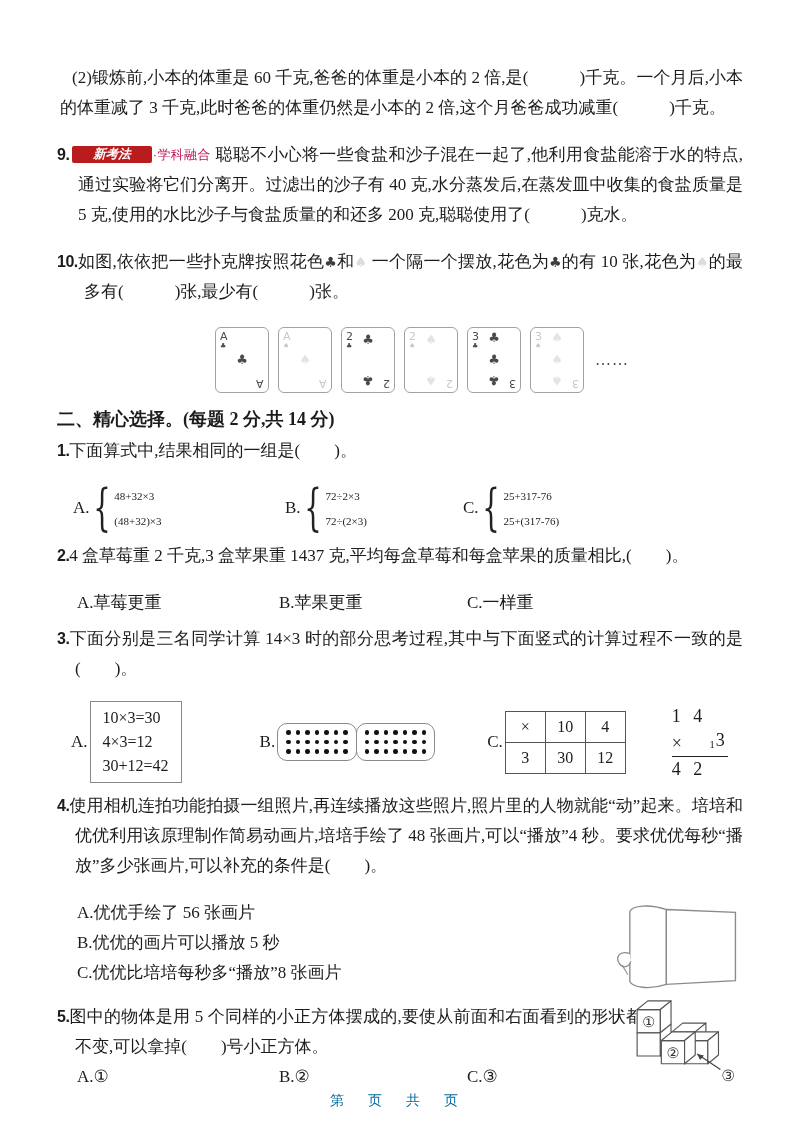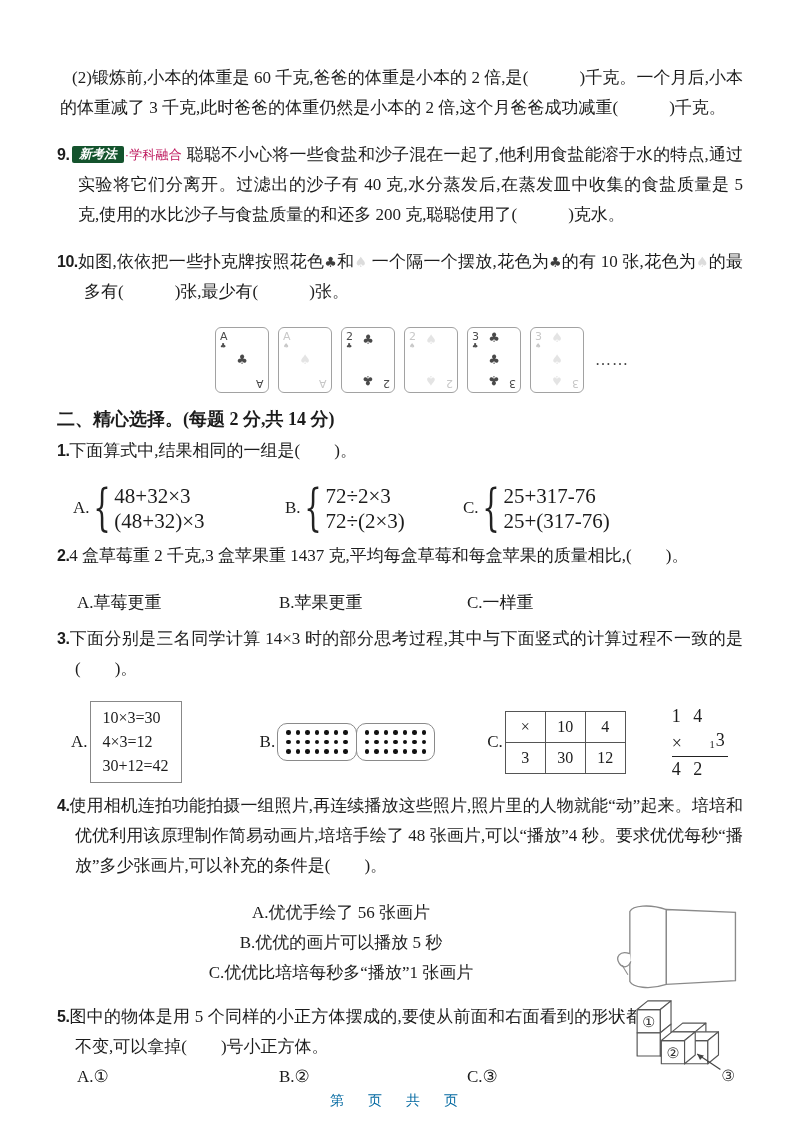--- a/index.html
+++ b/index.html
@@ -9,22 +9,22 @@
 
   
   .para-cont{padding-left:3px;text-indent:12px;text-align:justify;}
   .q{margin-top:6px;text-align:justify;}
   .q.hang1{padding-left:18px;text-indent:-18px;}
   .q.hang2{padding-left:21px;text-indent:-21px;margin-top:8px;}
   .q.hang3{padding-left:27px;text-indent:-27px;}
   .qnum{font-family:"Liberation Sans",sans-serif;font-weight:bold;font-size:16px;letter-spacing:-0.5px;}
 
   
-  .badge{display:inline-block;background:#14532d;color:#ffffff;font-family:"Liberation Sans",sans-serif;
-         font-style:italic;font-weight:bold;font-size:12.5px;line-height:17px;padding:0 7px;
+  .badge{display:inline-block;background:#b91c1c;color:#ffffff;font-family:"Liberation Sans",sans-serif;
+         font-style:italic;font-weight:bold;font-size:12.5px;line-height:17px;padding:0 21px;
          border-radius:2px;margin:0 1px 0 3px;vertical-align:2px;text-indent:0;}
   .badge-tag{color:#be185d;font-family:"Liberation Sans",sans-serif;
              font-size:13px;margin-right:5px;vertical-align:1px;}
 
   .suit{font-family:"DejaVu Sans",sans-serif;font-size:14px;}
   .suit.dark{color:#3d3d3d;}
   .suit.faint{color:#dcdcdc;}
 
   
   .cards-row{margin:4px 0 6px 158px;display:flex;align-items:center;gap:9px;height:72px;}
@@ -45,21 +45,21 @@
   .sec-head{margin-top:8px;font-weight:bold;font-size:18px;}
 
   
   .brace-row{display:flex;margin:2px 0 6px 16px;}
   .brace-opt{display:flex;align-items:center;}
   .brace-opt.w1{width:212px;}
   .brace-opt.w2{width:178px;}
   .opt-label{font-size:17px;}
   .brace{font-size:50px;font-weight:300;line-height:1;transform:scaleX(0.55);margin:0 -3px 0 -4px;
          font-family:"DejaVu Serif",serif;color:#222;}
-  .stack{display:flex;flex-direction:column;gap:3px;font-size:21px;line-height:22px;}
+  .stack{display:flex;flex-direction:column;gap:3px;font-size:11px;line-height:22px;}
 
   
   .opts-row{display:flex;margin-left:20px;}
   .opts-row .c1{width:202px;}
   .opts-row .c2{width:188px;}
 
   
   .q3-row{display:flex;align-items:center;margin:8px 0 8px 14px;}
   .q3-opt{display:flex;align-items:center;}
   .boxA{border:1.2px solid #888;padding:4px 12px;font-size:16px;line-height:24px;margin-left:2px;}
@@ -70,21 +70,21 @@
   .dot{width:4.5px;height:4.5px;background:#111;border-radius:50%;}
   table.mult-table{border-collapse:collapse;font-size:16px;margin-left:2px;}
   table.mult-table td{border:1.1px solid #555;min-width:33px;height:26px;text-align:center;padding:0 3px;}
   .vmult{margin-left:46px;font-size:18px;line-height:24px;min-width:56px;}
   .vm-top{letter-spacing:4px;padding-right:3px;}
   .vm-mid{display:flex;justify-content:space-between;align-items:flex-end;padding-right:3px;}
   .vm-carry{font-size:10.5px;position:relative;top:2px;margin:0 1px 0 8px;}
   .vm-res{border-top:1.4px solid #222;letter-spacing:4px;padding-right:3px;margin-top:1px;}
 
   
-  .q4-row{display:flex;align-items:flex-start;text-align:center;}
+  .q4-row{display:flex;align-items:flex-start;}
   .q4-opts{flex:1;margin-left:20px;line-height:30px;}
   .illus{flex:0 0 auto;}
 
   
   .q5-row{display:flex;align-items:flex-start;}
   .q5-text{width:600px;}
   .q5-cube{margin-top:2px;margin-left:-12px;}
 
   .footer{position:absolute;bottom:12px;left:0;width:100%;text-align:center;
           font-family:"Liberation Sans",sans-serif;font-size:14px;letter-spacing:5px;color:#0369a1;}
@@ -267,21 +267,21 @@
         </div>
         <div class="vm-res">4 2</div>
       </div>
     </div>
 
     <p class="q hang1" style="margin-top:4px"><span class="qnum">4.</span><span>使用相机连拍功能拍摄一组照片,再连续播放这些照片,照片里的人物就能“动”起来。培培和优优利用该原理制作简易动画片,培培手绘了 48 张画片,可以“播放”4 秒。要求优优每秒“播放”多少张画片,可以补充的条件是(　　)。</span></p>
     <div class="q4-row">
       <div class="q4-opts">
         <div>A.优优手绘了 56 张画片</div>
         <div>B.优优的画片可以播放 5 秒</div>
-        <div>C.优优比培培每秒多“播放”1 张画片</div>
+        <div>C.优优比培培每秒多“播放”8 张画片</div>
       </div>
       <div class="illus">
         <svg width="138" height="96" viewBox="0 0 140 100">
           <path d="M62,12 L134,15 L134,86 L62,90 Z" fill="#fff" stroke="#8a8a8a" stroke-width="1.4"></path>
           <path d="M62,12 C44,6 27,8 24,14 L24,87 C27,93 44,96 62,90 Z" fill="#fff" stroke="#8a8a8a" stroke-width="1.4"></path>
           <path d="M62,12 L62,90" stroke="#8a8a8a" stroke-width="1.2"></path>
           <path d="M24,58 C13,54 9,62 13,68 C17,74 23,72 25,66" fill="#fff" stroke="#8a8a8a" stroke-width="1.3"></path>
           <path d="M16,70 L22,80" stroke="#8a8a8a" stroke-width="1.1"></path>
         </svg>
       </div>

